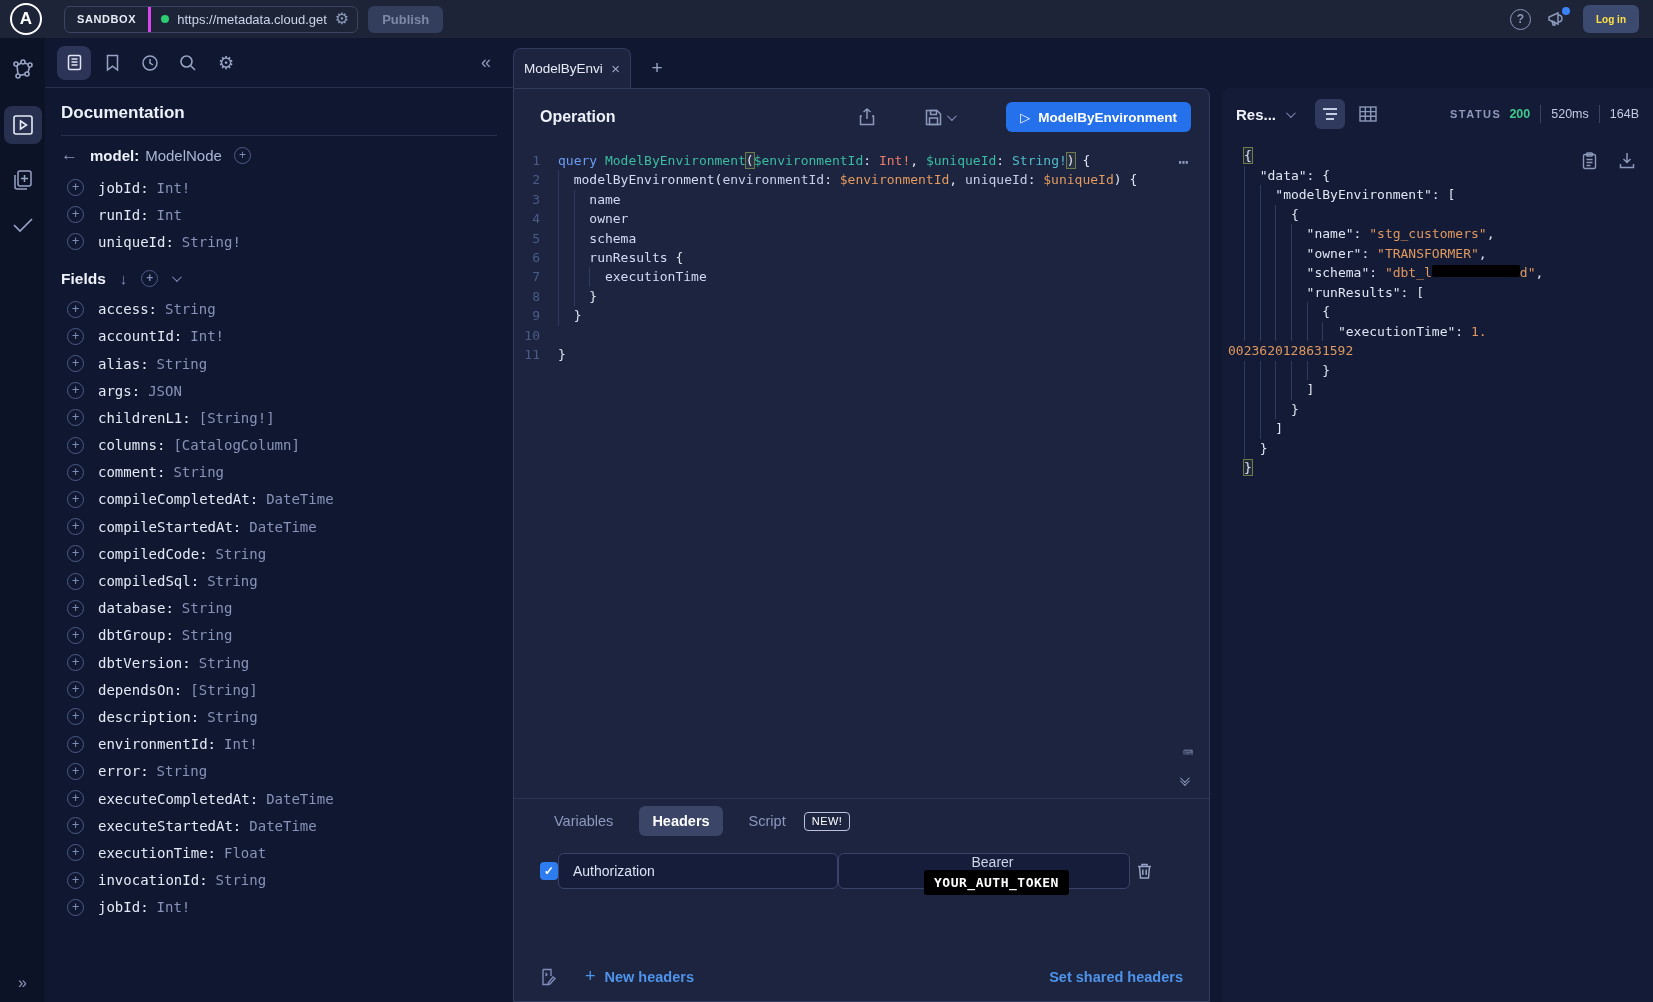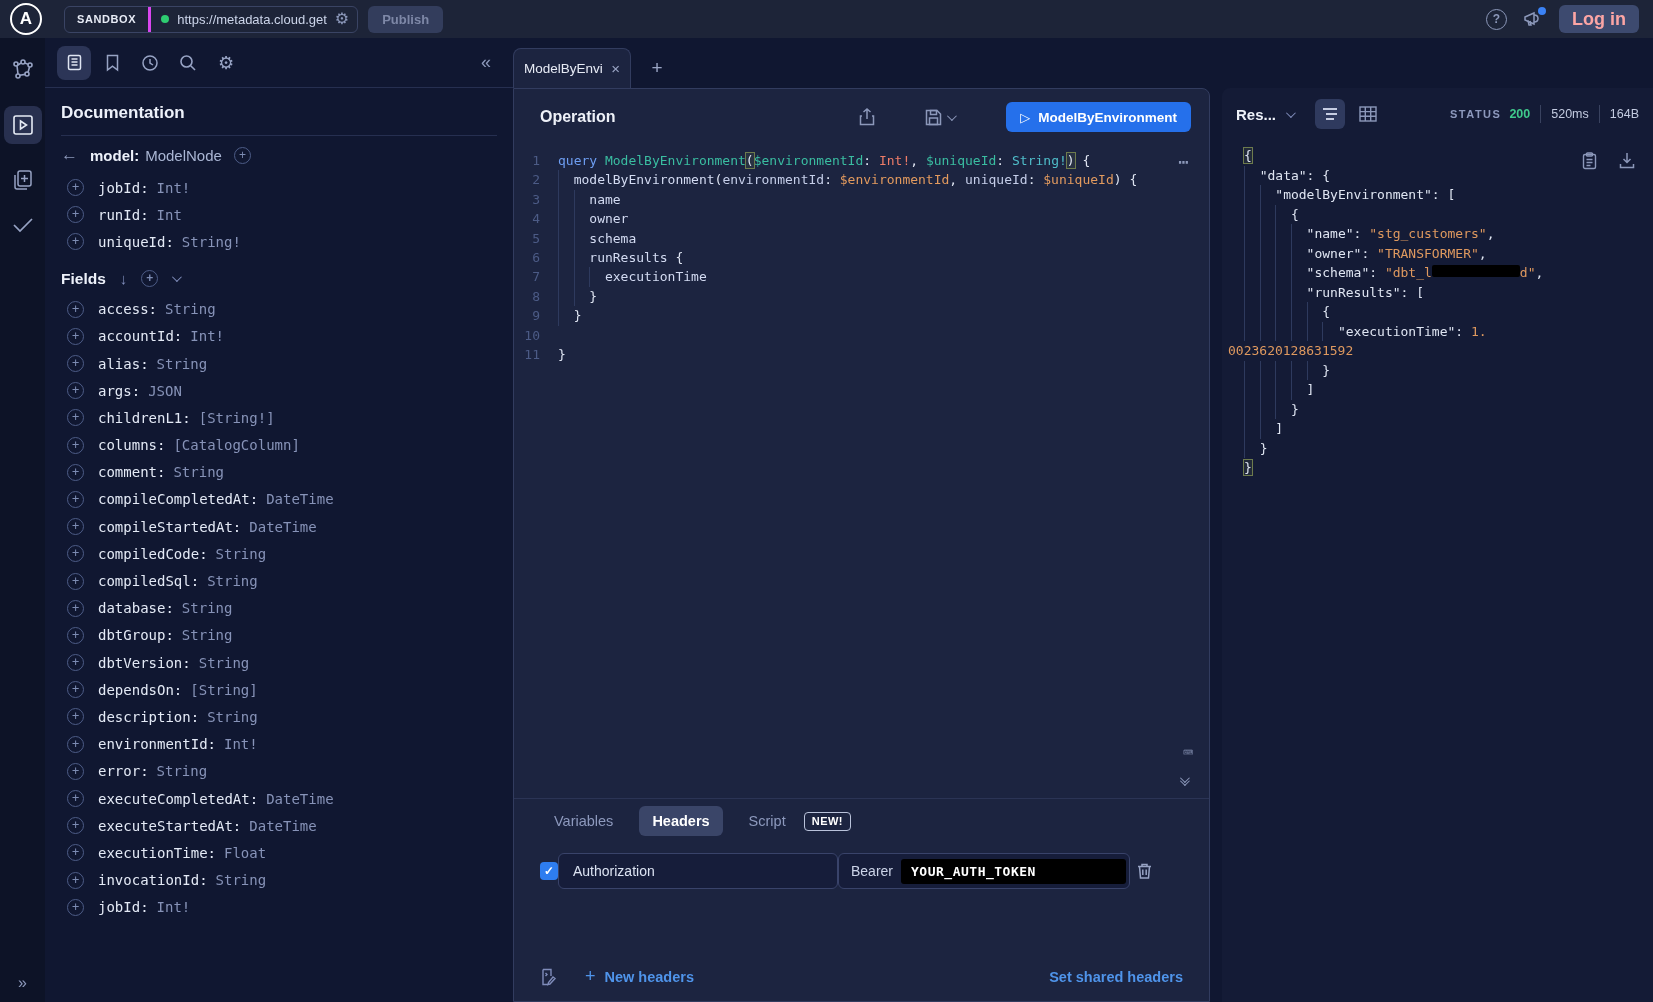--- a/index.html
+++ b/index.html
@@ -13,21 +13,21 @@
   .sbgroup { display:flex; align-items:center; height:27px; border:1px solid #3a4464; border-radius:6px; margin-left:22px; background:#1d2438; }
   .sblabel { font-size:11px; font-weight:700; letter-spacing:.6px; color:#e8ecf6; padding:0 12px; border-right:3px solid #d946ef; height:100%; display:flex; align-items:center; }
   .greendot { width:8px; height:8px; border-radius:50%; background:#2ecc71; margin-left:10px; }
   .urltext { font-size:13px; color:#ccd5ea; margin-left:8px; max-width:165px; overflow:hidden; white-space:nowrap; }
   .gearch { color:#8c98ba; font-size:16px; margin:0 8px; line-height:1; }
   .publish { height:27px; padding:0 14px; margin-left:10px; background:#333d5c; border-radius:6px; color:#7e88a7; font-weight:700; font-size:13px; display:flex; align-items:center; }
   .tspacer { flex:1; }
   .helpbtn { width:21px; height:21px; border:1.5px solid #8c98ba; border-radius:50%; color:#8c98ba; font-size:12px; font-weight:700; display:flex; align-items:center; justify-content:center; }
   .mega { position:relative; margin-left:16px; color:#8c98ba; }
   .megadot { position:absolute; top:-3px; right:-3px; width:8px; height:8px; border-radius:50%; background:#3b82f6; }
-  .loginbtn { height:28px; padding:0 13px; margin:0 6px 0 16px; background:#3d4a6f; border-radius:6px; color:#fca5a5; font-weight:700; font-size:18px; display:flex; align-items:center; }
+  .loginbtn { height:28px; padding:0 13px; margin:0 6px 0 16px; background:#3d4a6f; border-radius:6px; color:#fde047; font-weight:700; font-size:10px; display:flex; align-items:center; }
 
   
   .bodyrow { display:flex; height:964px; }
   .rail { width:45px; background:#0d1327; position:relative; display:flex; flex-direction:column; align-items:center; padding-top:20px; }
   .rail .ricon { color:#97a3c4; margin-bottom:24px; }
   .railtile { width:38px; height:38px; background:#28304f; border-radius:8px; display:flex; align-items:center; justify-content:center; margin-bottom:24px; color:#e6ebf5; }
   .railexpand { position:absolute; bottom:10px; left:0; width:45px; text-align:center; color:#8c98ba; font-size:16px; }
 
   
   .docpanel { width:468px; display:flex; flex-direction:column; }
@@ -80,28 +80,28 @@
   .kbd-ic { position:absolute; right:16px; bottom:6px; color:#8c98ba; font-size:16px; }
   .ellipsis-ic { position:absolute; right:18px; top:6px; color:#8c98ba; font-size:18px; letter-spacing:2px; }
 
   .chevrow { height:30px; display:flex; justify-content:flex-end; align-items:center; padding-right:22px; color:#8c98ba; }
   .dblchv { display:flex; flex-direction:column; gap:-2px; }
   .dblchv .chv { margin-top:-4px; }
   .carddiv { height:1px; background:#2b3455; }
   .subtabs { height:44px; display:flex; align-items:center; padding:0 40px; gap:26px; }
   .subtab { font-size:14.5px; color:#8d99bd; }
   .subtab.sel { background:#3a4568; color:#fff; font-weight:700; padding:7px 13px; border-radius:6px; }
-  .newbadge { border:1px solid #b9c2da; border-radius:4px; padding:2.5px 7px; font-size:11px; font-weight:700; color:#fff; letter-spacing:.5px; margin-left:-8px; }
+  .newbadge { border:1px solid #b9c2da; border-radius:4px; padding:2.5px 7px; font-size:11px; font-weight:400; color:#fff; letter-spacing:.5px; margin-left:-8px; }
   .hdrcontent { flex:0 0 158px; display:flex; flex-direction:column; justify-content:space-between; padding:10px 26px 14px; }
   .hdrrow { display:flex; align-items:center; }
   .checkbox { width:18px; height:18px; min-width:18px; background:#2e7df0; border-radius:4px; position:relative; }
   .checkbox::after { content:"\2713"; position:absolute; inset:0; color:#fff; font-size:12px; line-height:18px; text-align:center; font-weight:700; }
   .hinput { height:36px; border:1px solid #39436a; border-radius:6px; background:#161d3a; display:flex; align-items:center; font-size:14px; color:#dce3f2; }
   .keyinput { width:280px; padding:0 14px; }
-  .valinput { width:292px; padding-left:12px; padding-right:3px; }
+  .valinput { width:292px; padding-left:28px; padding-right:3px;flex-direction:column; }
   .bearer { color:#ccd4e8; margin-right:8px; white-space:nowrap; }
   .token { flex:1; background:#000; border-radius:3px; padding:5px 10px; font-family:"DejaVu Sans Mono", monospace; font-weight:700; font-size:13px; color:#fff; letter-spacing:.5px; }
   .trash { color:#97a3c4; margin-left:6px; }
   .hdrfoot { display:flex; align-items:center; }
   .newhdr { display:flex; align-items:center; gap:9px; margin-left:28px; color:#4f94ea; font-weight:700; font-size:14.5px; }
   .newhdr .plus { font-size:18px; font-weight:400; }
   .sharedhdr { margin-left:auto; color:#4f94ea; font-weight:700; font-size:14.5px; }
 
   
   .respcol { flex:1; margin-left:12px; display:flex; flex-direction:column; padding-top:50px; }

